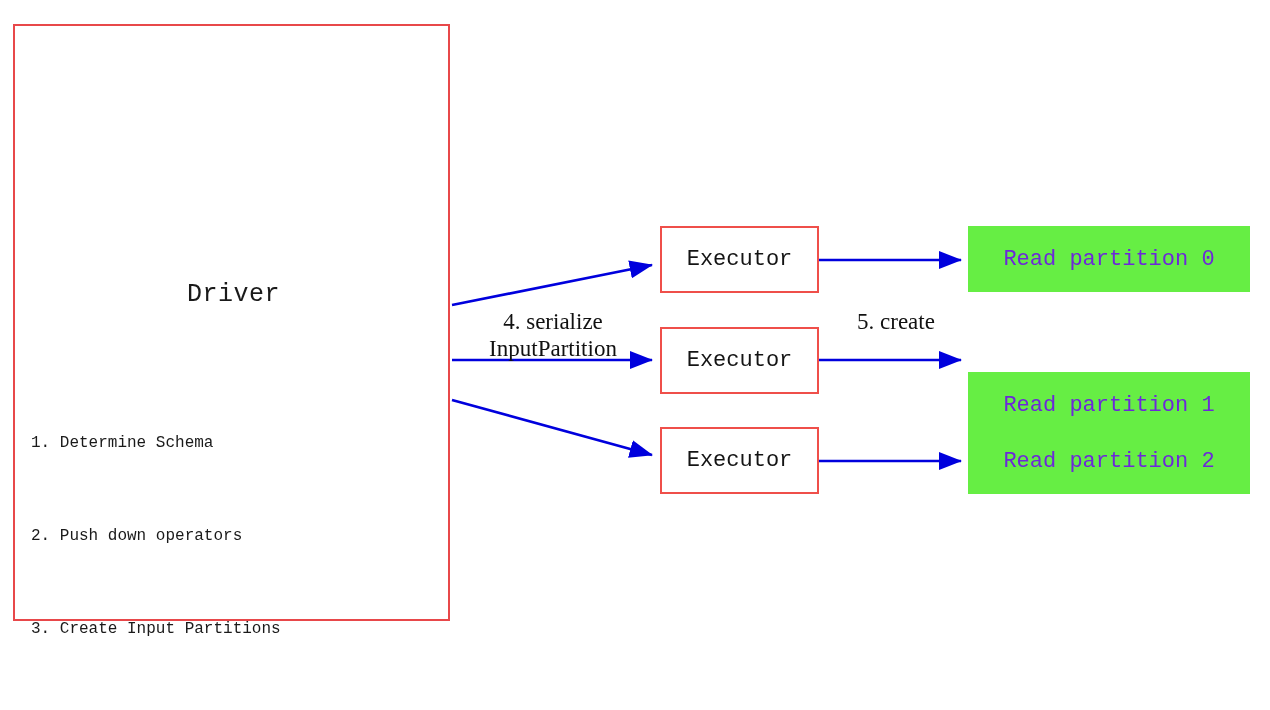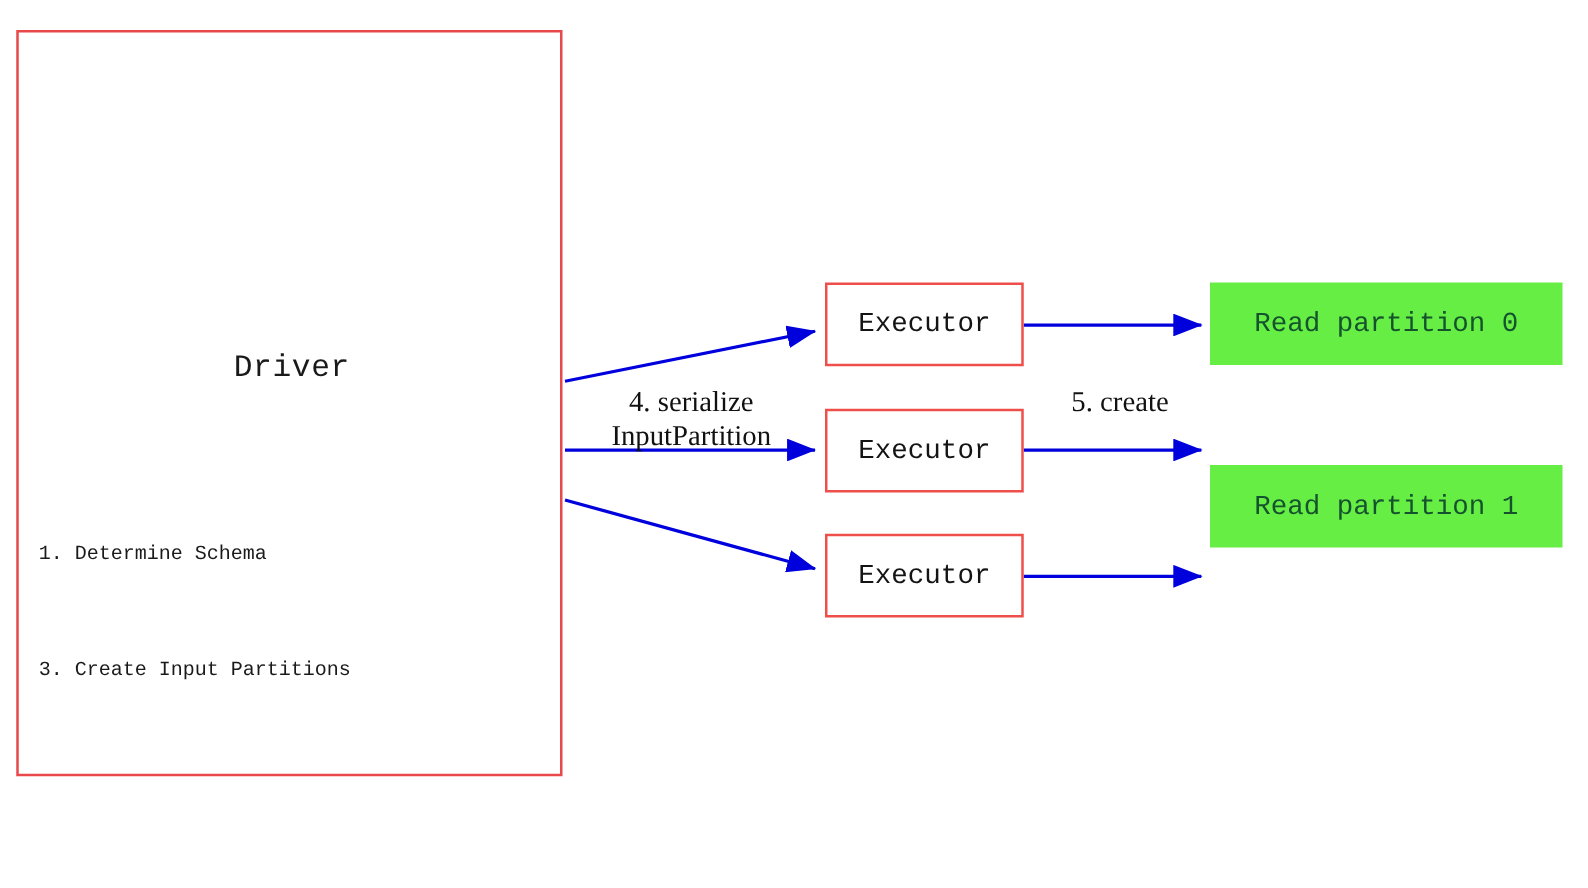--- a/index.html
+++ b/index.html
@@ -86,21 +86,21 @@
     position: absolute;
     left: 968px;
     width: 282px;
     height: 66px;
     background: #66ee44;
     display: flex;
     align-items: center;
     justify-content: center;
     font-family: "Liberation Mono", "DejaVu Sans Mono", monospace;
     font-size: 22px;
-    color: #14532d;
+    color: #6d28d9;
     white-space: pre;
   }
   .partition-row1 { top: 226px; }
   .partition-row2 { top: 327px; margin-top: 45px; }
   .partition-row3 { top: 428px; }
 
   
   .edge-label {
     position: absolute;
     text-align: center;
@@ -143,30 +143,32 @@
 
     <line x1="817" y1="360" x2="961" y2="360" stroke="#0000dd" stroke-width="2.6" marker-end="url(#ah)"></line>
 
     <line x1="817" y1="461" x2="961" y2="461" stroke="#0000dd" stroke-width="2.6" marker-end="url(#ah)"></line>
   </svg>
 
   <div class="driver-box">
     <div class="driver-title">Driver</div>
     <div class="driver-steps">
       <span class="driver-step">1. Determine Schema</span>
+      <span class="driver-step">2. Push down operators</span>
       <span class="driver-step">3. Create Input Partitions</span>
     </div>
   </div>
 
   <div class="executor-box executor-row1">Executor</div>
   <div class="executor-box executor-row2">Executor</div>
   <div class="executor-box executor-row3">Executor</div>
 
   <div class="partition-box partition-row1">Read partition 0</div>
   <div class="partition-box partition-row2">Read partition 1</div>
+  <div class="partition-box partition-row3">Read partition 2</div>
 
   <div class="edge-label label-serialize">
     <span class="edge-label-line">4. serialize</span>
     <span class="edge-label-line">InputPartition</span>
   </div>
 
   <div class="edge-label label-create-reader">
     <span class="edge-label-line">5. create</span>
   </div>
 

